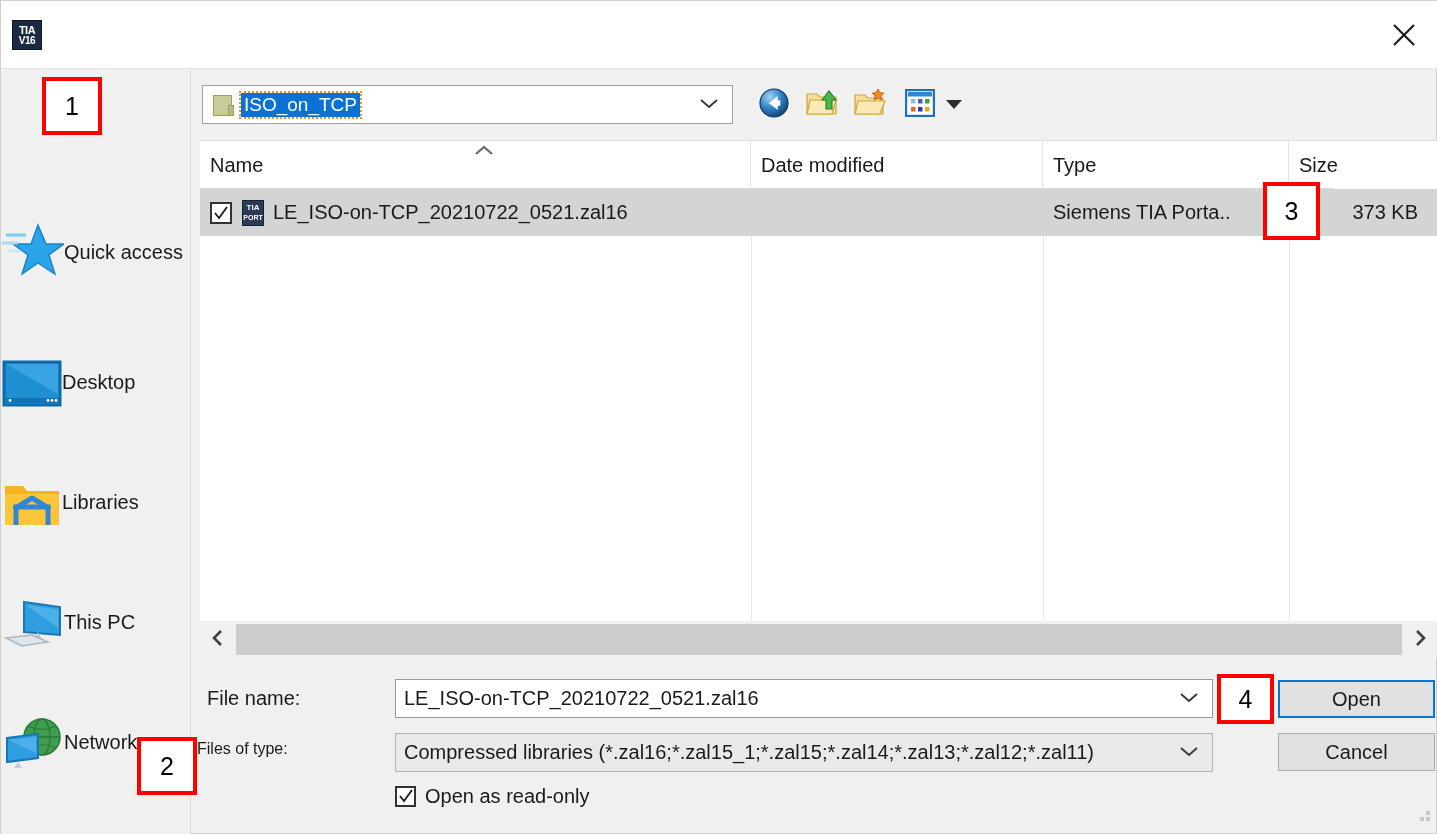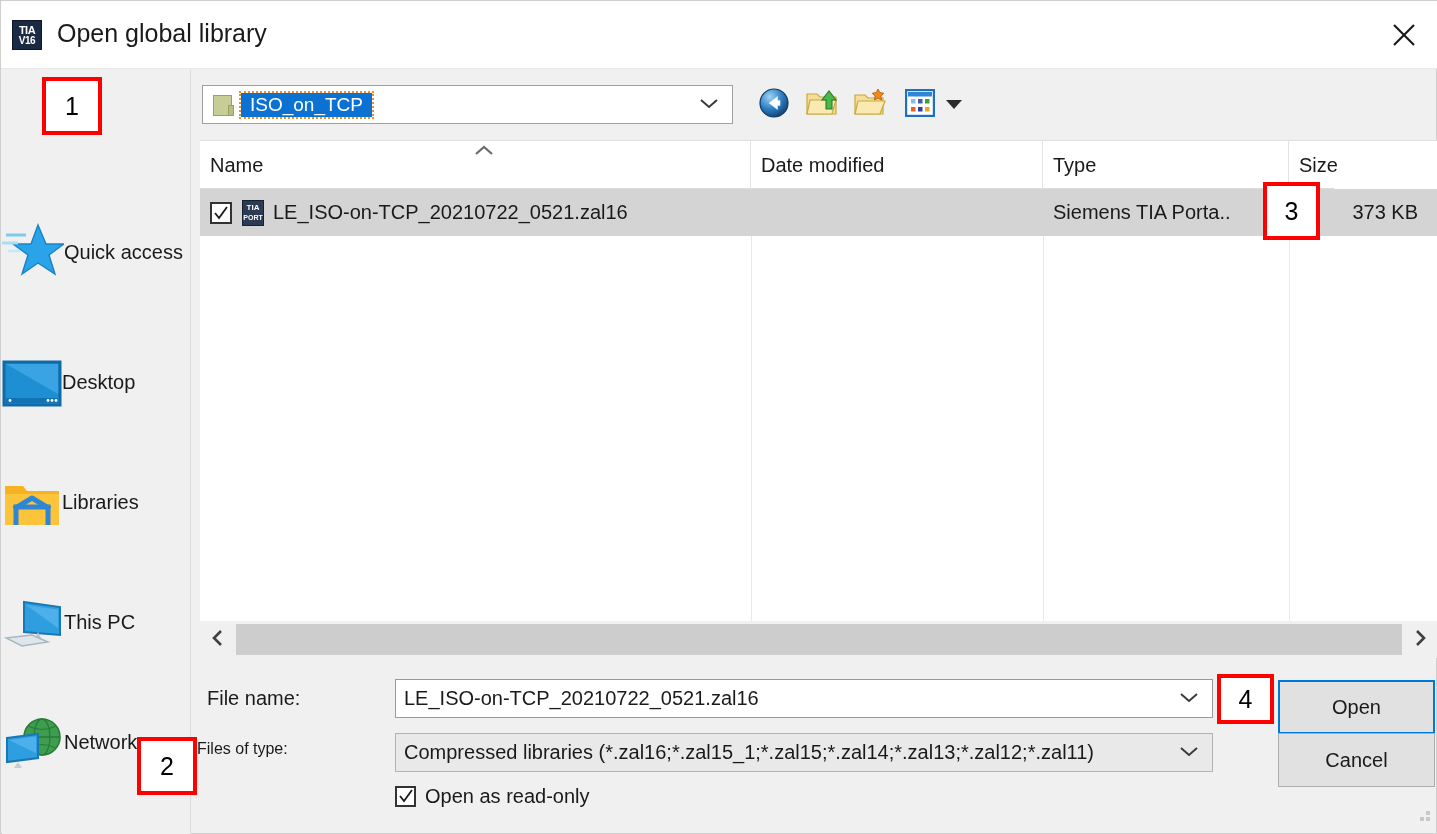--- a/index.html
+++ b/index.html
@@ -73,21 +73,21 @@
   .lookin-folder .body {
     position:absolute; left:0; top:1px; width:19px; height:21px;
     background:#c8cc96; border:1px solid #9ba05f;
   }
   .lookin-folder .tab {
     position:absolute; left:15px; top:11px; width:6px; height:11px;
     background:#b8bd84; border:1px solid #9ba05f;
   }
   .lookin-value {
     background: #0b72d4; color: #ffffff;
-    font-size: 19px; padding: 1px 9px;
+    font-size: 19px; padding: 1px 3px;
     outline: 2px dotted #f09020;
     outline-offset: 0px;
     white-space: nowrap;
   }
   .combo-arrow {
     position: absolute; right: 12px; top: 50%;
     transform: translateY(-50%);
     pointer-events: none;
   }
 
@@ -255,21 +255,21 @@
   .ro-check {
     width: 21px; height: 21px; flex: none;
     border: 2px solid #333333; background:#ffffff;
     position: relative; margin-right: 9px;
   }
   .ro-check svg { position:absolute; left:1px; top:0px; }
   .readonly-row .lbl { font-size: 20px; color:#1a1a1a; white-space: nowrap; }
 
   .btn {
     position: absolute;
-    width: 157px; height: 54px;
+    width: 157px; height: 38px;
     background: #e1e1e1;
     border: 1px solid #adadad;
     font-size: 20px; color: #1a1a1a;
     display: flex; align-items: center; justify-content: center;
     cursor: pointer;
   }
   .btn-open   { left: 1277px; top: 679px; border: 2px solid #0078d7; }
   .btn-cancel { left: 1277px; top: 732px; text-align: center; }
 
   
@@ -294,21 +294,20 @@
 
 <div class="dialog">
 
   <div class="titlebar">
     <div class="app-icon">
       <div class="tia">
         <span>TIA</span>
         <span class="l2">V16</span>
       </div>
     </div>
-    <div class="title-text">Open global library</div>
     <div class="close-btn">
       <span>
         <svg width="30" height="30" viewBox="0 0 30 30">
           <line x1="5" y1="5" x2="25" y2="25" stroke="#1a1a1a" stroke-width="2.2"></line>
           <line x1="25" y1="5" x2="5" y2="25" stroke="#1a1a1a" stroke-width="2.2"></line>
         </svg>
       </span>
     </div>
   </div>
 

